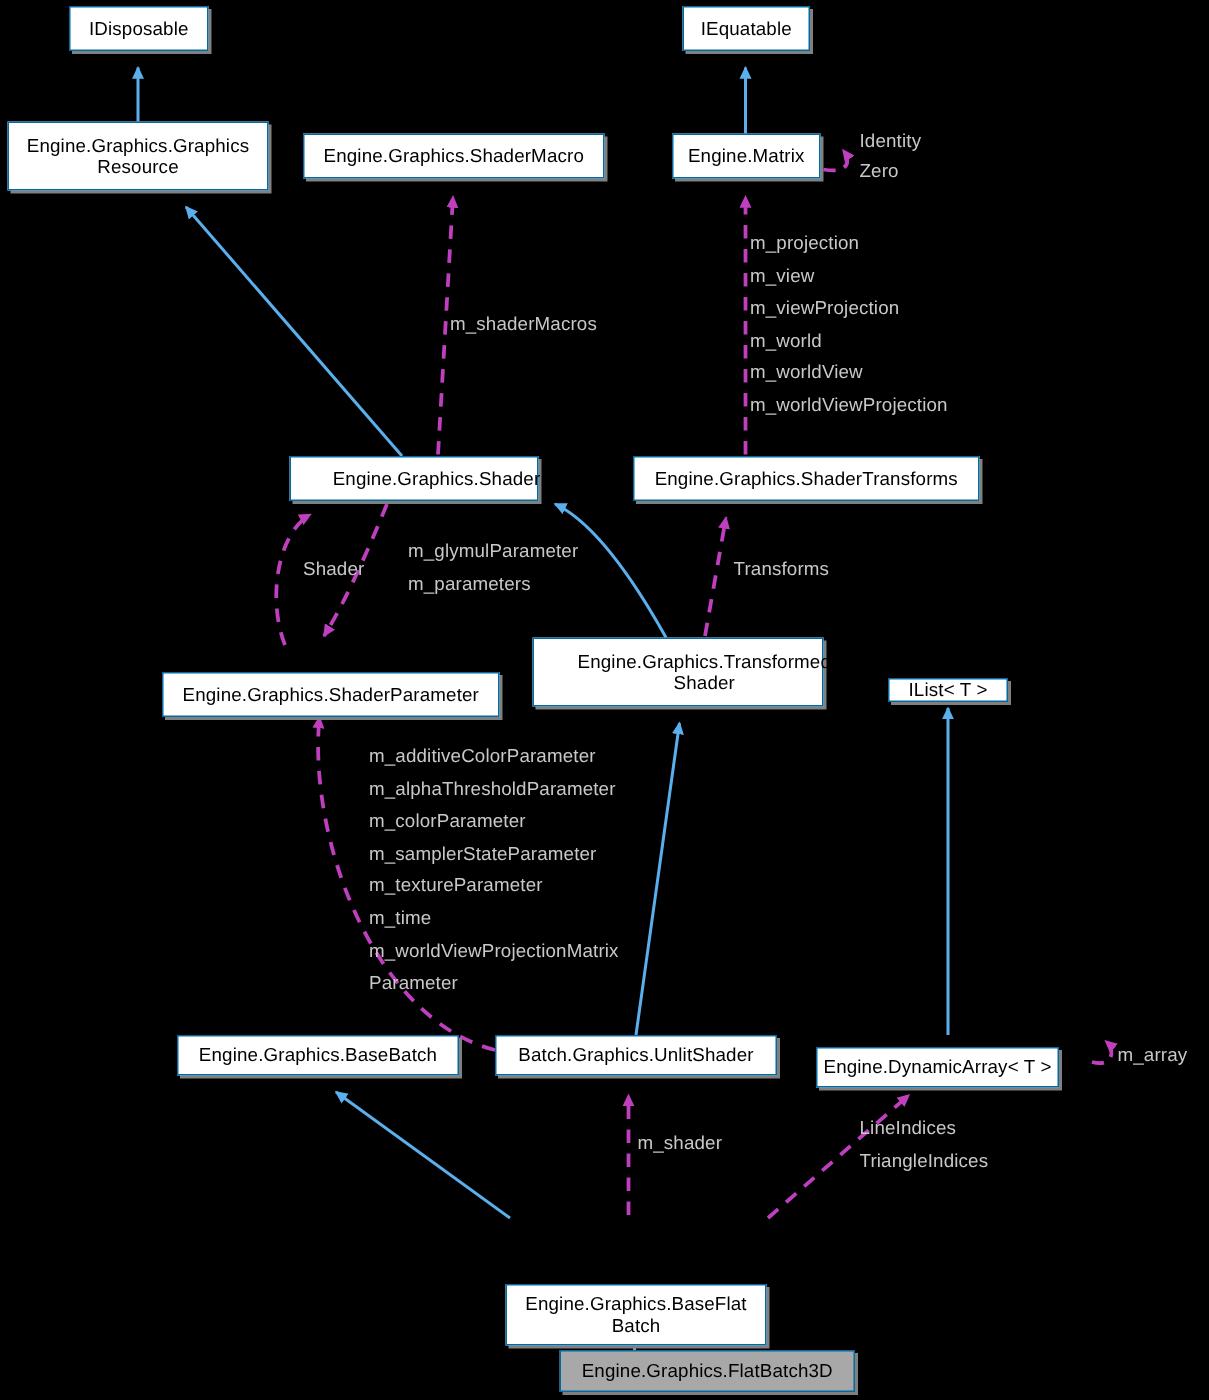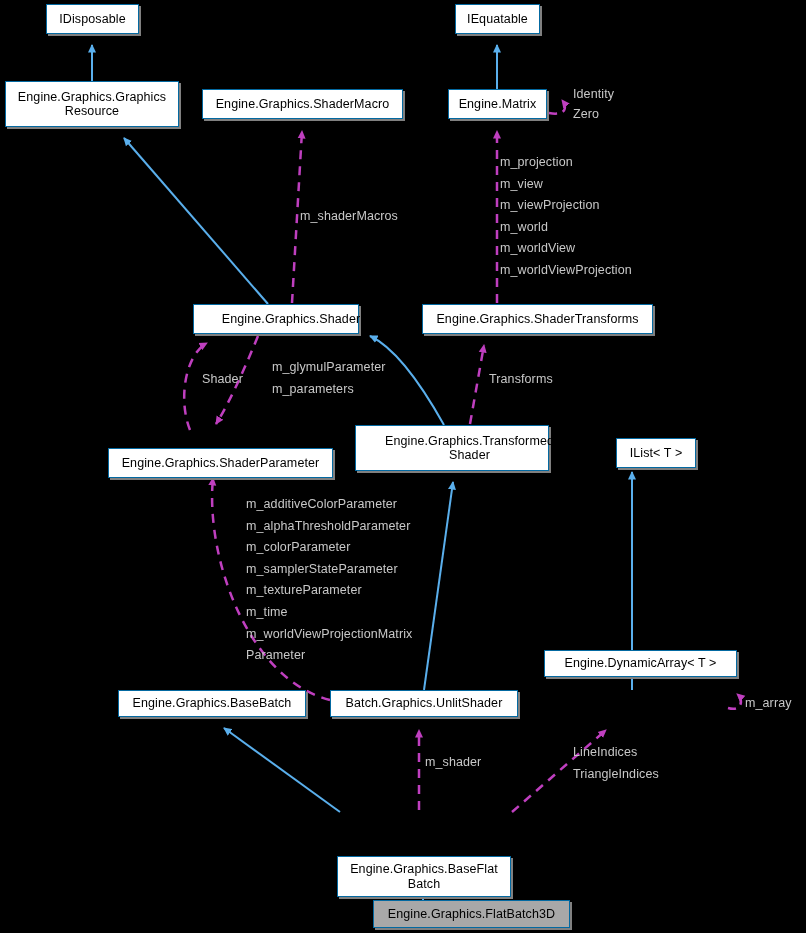--- a/index.html
+++ b/index.html
@@ -107,24 +107,24 @@
   <div class="node" style="left:5px;   top:81px;  width:174px; height:46px;">Engine.Graphics.Graphics
 Resource</div>
   <div class="node" style="left:202px; top:89px;  width:201px; height:30px;">Engine.Graphics.ShaderMacro</div>
   <div class="node" style="left:455px; top:4px;   width:85px;  height:30px;">IEquatable</div>
   <div class="node" style="left:448px; top:89px;  width:99px;  height:30px;">Engine.Matrix</div>
   <div class="node" style="left:193px; top:304px; width:166px; height:30px;padding-left:30px;">Engine.Graphics.Shader</div>
   <div class="node" style="left:383px; top:304px; width:231px; height:30px;margin-left:39px;">Engine.Graphics.ShaderTransforms</div>
   <div class="node" style="left:108px; top:448px; width:225px; height:30px;">Engine.Graphics.ShaderParameter</div>
   <div class="node" style="left:355px; top:425px; width:194px; height:46px;padding-left:35px;">Engine.Graphics.Transformed
 Shader</div>
-  <div class="node" style="left:592px; top:438px; width:80px;  height:30px;margin-left:24px;">IList&lt; T &gt;</div>
+  <div class="node" style="left:592px; top:452px; width:80px;  height:16px;">IList&lt; T &gt;</div>
   <div class="node" style="left:118px; top:690px; width:188px; height:27px;">Engine.Graphics.BaseBatch</div>
   <div class="node" style="left:330px; top:690px; width:188px; height:27px;">Batch.Graphics.UnlitShader</div>
-  <div class="node" style="left:544px; top:650px; width:193px; height:27px;">Engine.DynamicArray&lt; T &gt;</div>
+  <div class="node" style="left:544px; top:698px; width:162px; height:27px;">Engine.DynamicArray&lt; T &gt;</div>
   <div class="node" style="left:337px; top:810px; width:174px; height:41px;margin-top:46px;">Engine.Graphics.BaseFlat
 Batch</div>
   <div class="node highlight" style="left:325px; top:900px; width:197px; height:28px;margin-left:48px;">Engine.Graphics.FlatBatch3D</div>
 
   <div class="edge-label" style="left:573px; top:84px;">Identity</div>
   <div class="edge-label" style="left:573px; top:104px;">Zero</div>
   <div class="edge-label" style="left:500px; top:152px;">m_projection
 m_view
 m_viewProjection
 m_world

